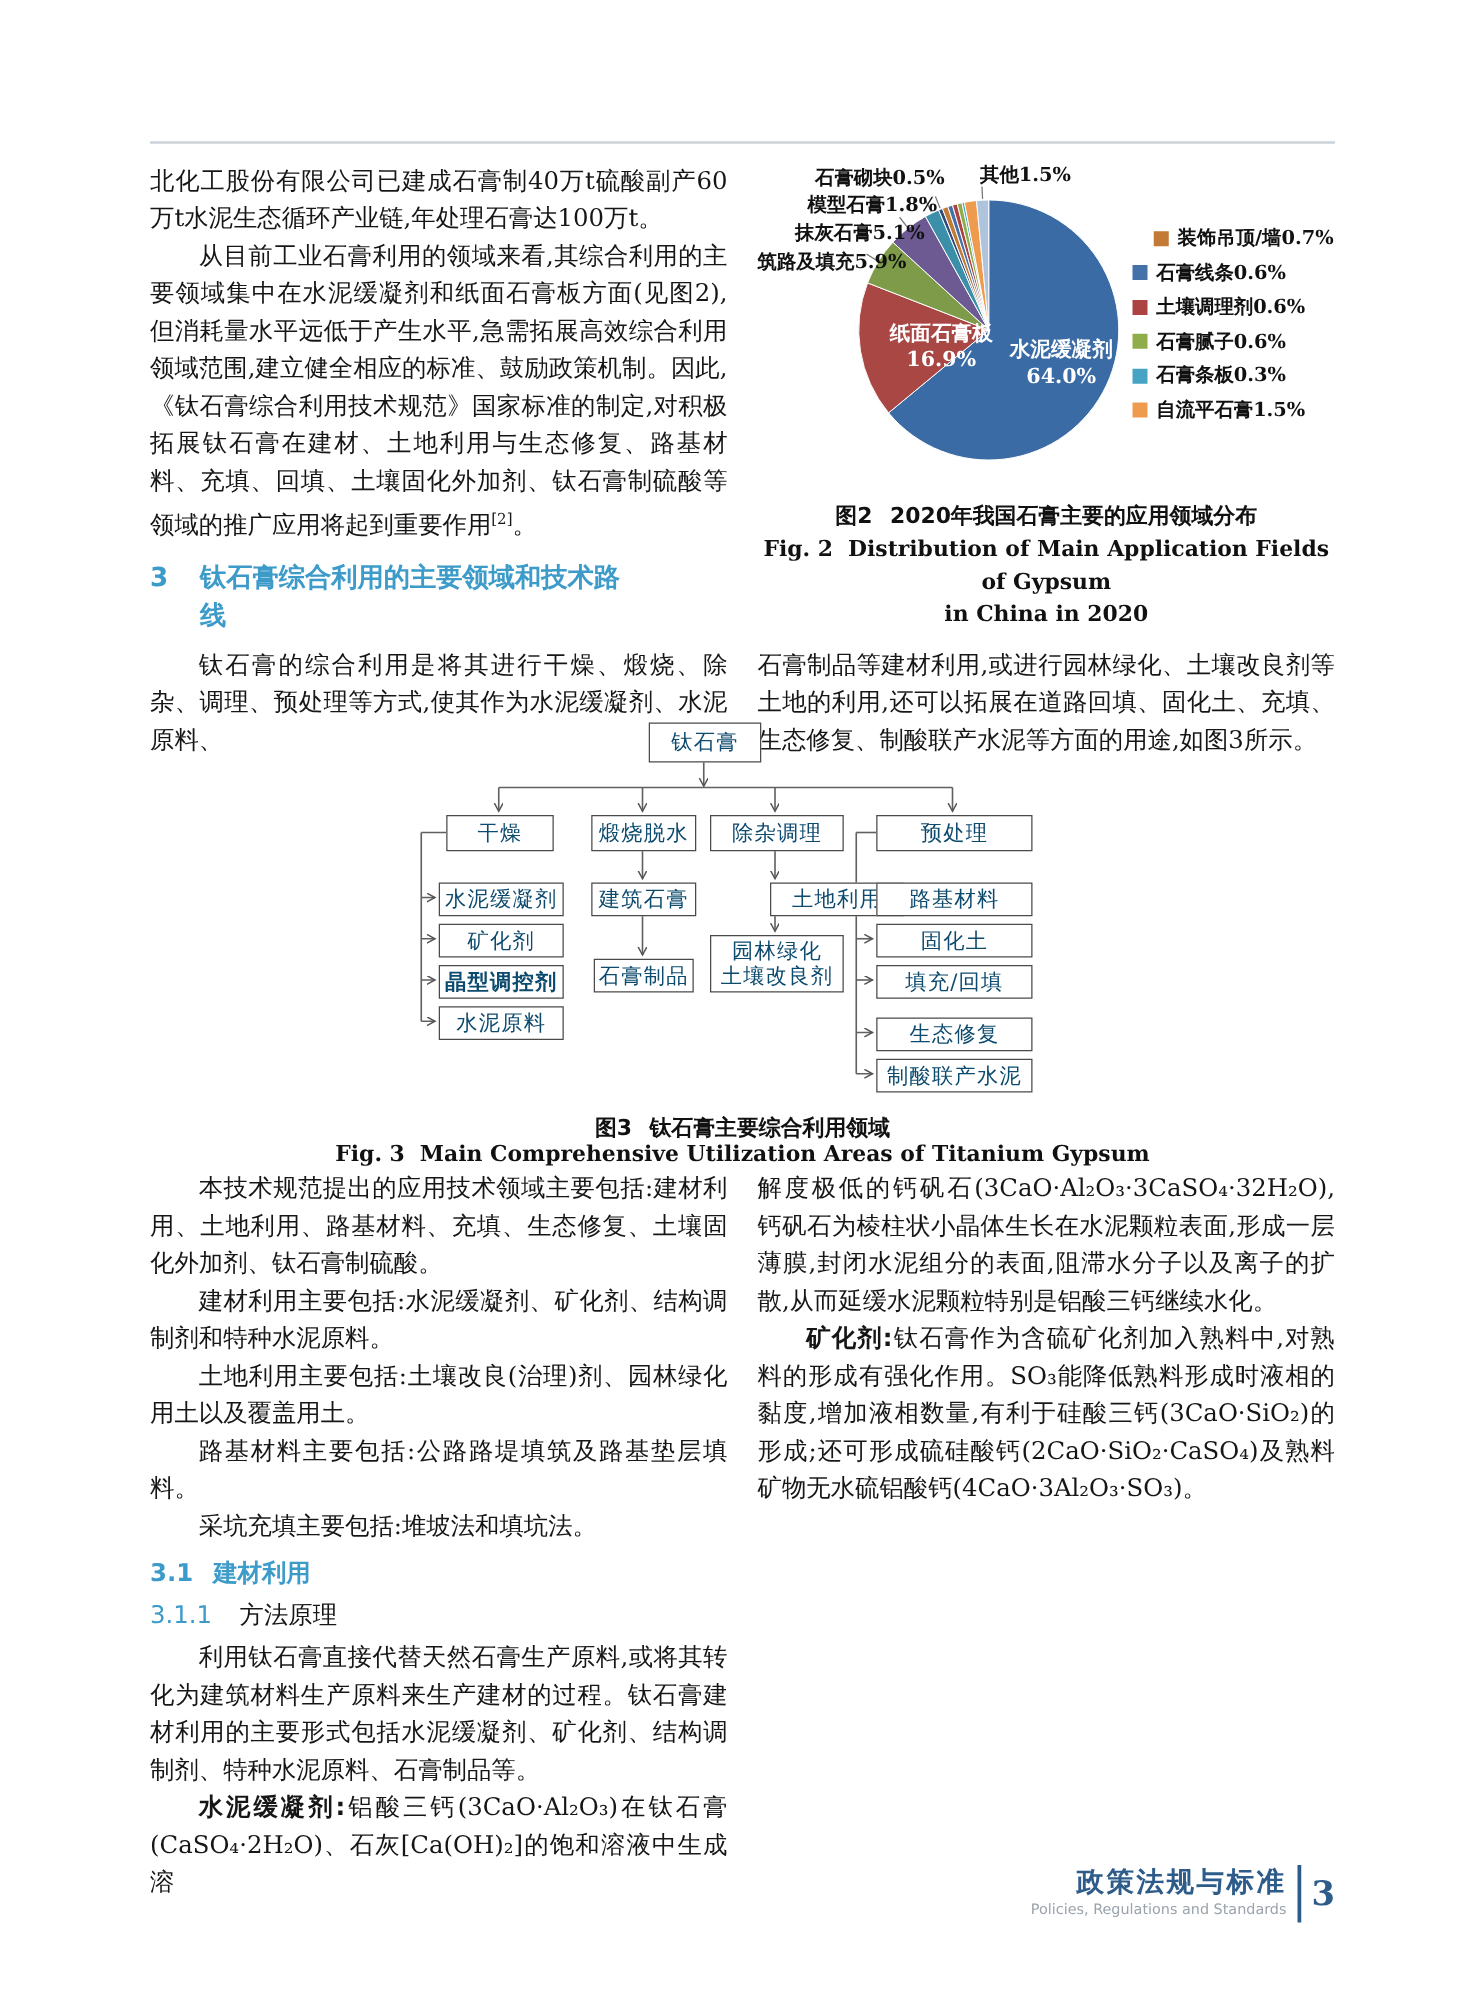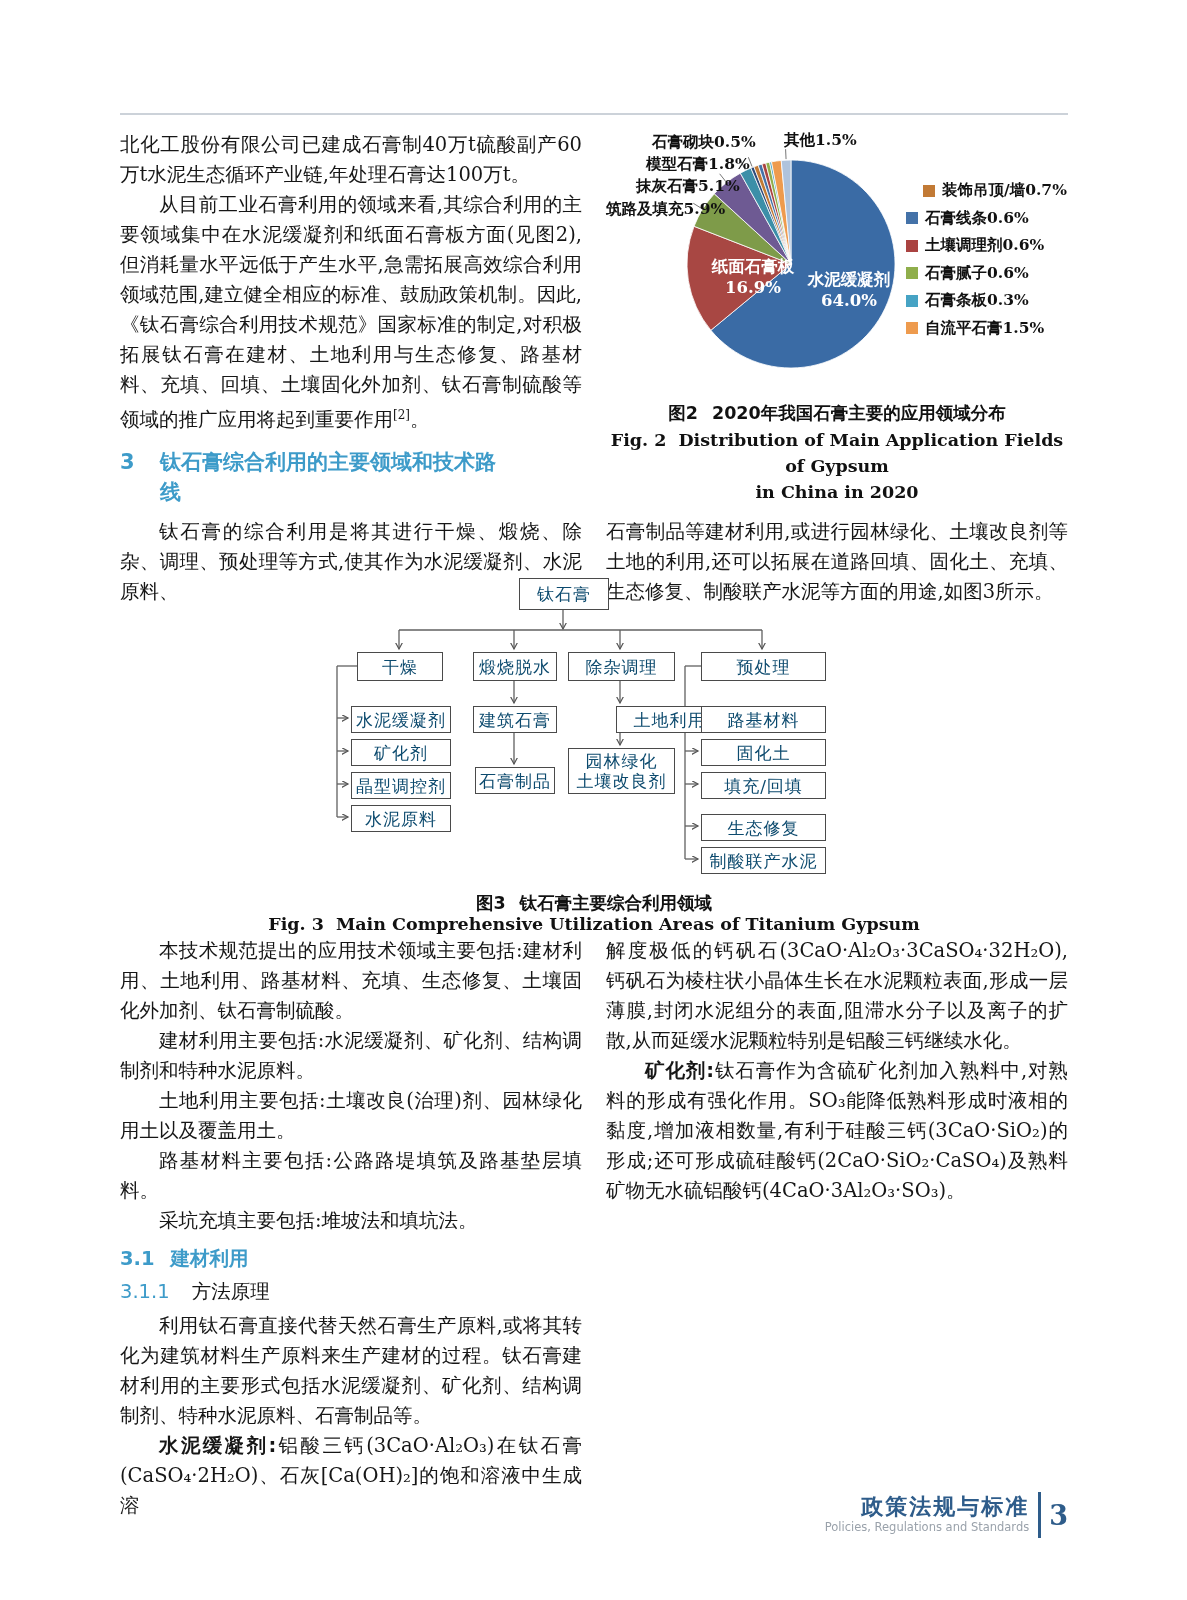--- a/index.html
+++ b/index.html
@@ -189,21 +189,21 @@
         </g>
     </svg>
     <div id="flowBoxes">
         <div class="flow-box" style="left: 186px; top: 0px; width: 88px; height: 30px;">钛石膏</div>
         <div class="flow-box" style="left: 24px; top: 74px; width: 84px; height: 27px;">干燥</div>
         <div class="flow-box" style="left: 140px; top: 74px; width: 82px; height: 27px;">煅烧脱水</div>
         <div class="flow-box" style="left: 235px; top: 74px; width: 105px; height: 27px;">除杂调理</div>
         <div class="flow-box" style="left: 368px; top: 74px; width: 123px; height: 27px;">预处理</div>
         <div class="flow-box" style="left: 18px; top: 128px; width: 98px; height: 25px;">水泥缓凝剂</div>
         <div class="flow-box" style="left: 18px; top: 161px; width: 98px; height: 25px;">矿化剂</div>
-        <div class="flow-box" style="left: 18px; top: 194px; width: 98px; height: 25px;">晶型调控剂</div>
+        <div class="flow-box" style="left: 18px; top: 194px; width: 98px; height: 25px; font-weight: bold;">晶型调控剂</div>
         <div class="flow-box" style="left: 18px; top: 227px; width: 98px; height: 25px;">水泥原料</div>
         <div class="flow-box" style="left: 140px; top: 128px; width: 82px; height: 25px;">建筑石膏</div>
         <div class="flow-box" style="left: 142px; top: 189px; width: 78px; height: 25px;">石膏制品</div>
         <div class="flow-box" style="left: 235px; top: 128px; width: 105px; height: 25px; margin-left: 48px;">土地利用</div>
         <div class="flow-box" style="left: 235px; top: 170px; width: 105px; height: 44px;">园林绿化
 土壤改良剂</div>
         <div class="flow-box" style="left: 368px; top: 128px; width: 123px; height: 25px;">路基材料</div>
         <div class="flow-box" style="left: 368px; top: 161px; width: 123px; height: 25px;">固化土</div>
         <div class="flow-box" style="left: 368px; top: 194px; width: 123px; height: 25px;">填充/回填</div>
         <div class="flow-box" style="left: 368px; top: 236px; width: 123px; height: 25px;">生态修复</div>

